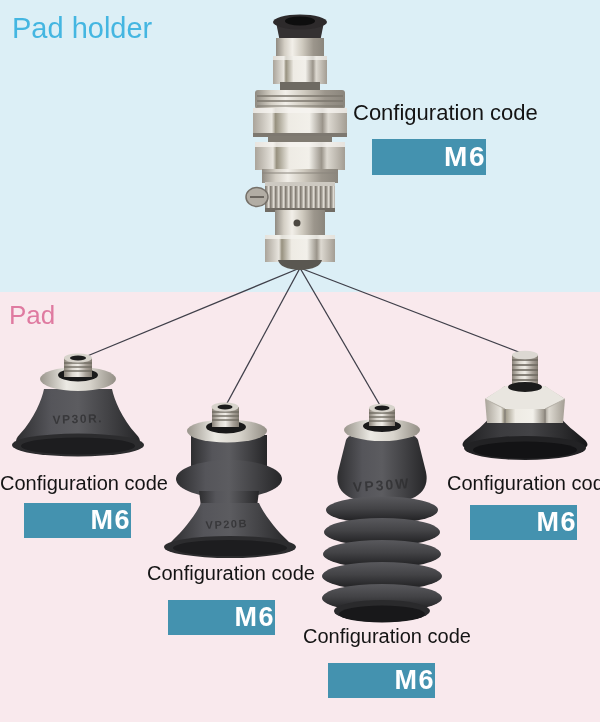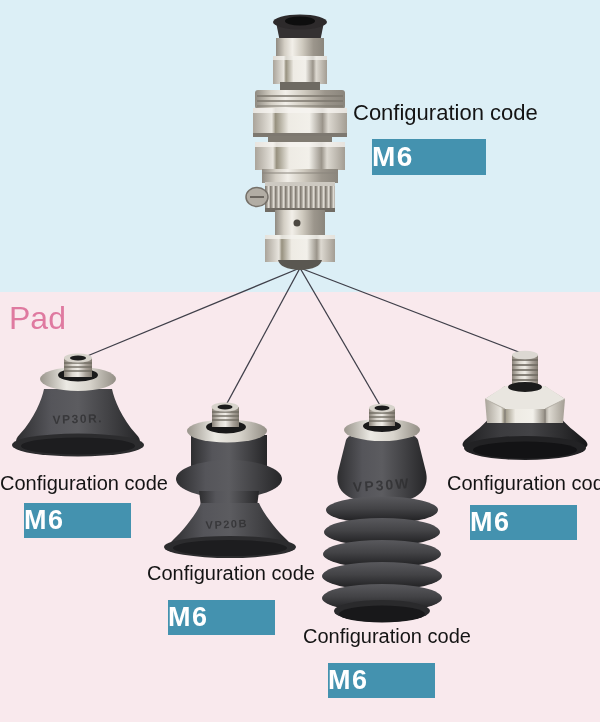--- a/index.html
+++ b/index.html
@@ -2,38 +2,39 @@
 <html style="--holder-section-bg: #dceff6; --pad-section-bg: #f9e9ed; --holder-label-color: #44b6e1; --pad-label-color: #df7aa0; --code-box-bg: #4492af; --code-text-color: #ffffff; --config-text-color: #141414; --connector-line-color: #3f3f49;"><head>
 <meta charset="utf-8">
 <style>
   html,body{margin:0;padding:0;}
   body{font-family:"Liberation Sans","DejaVu Sans",sans-serif;}
   .stage{position:relative;width:600px;height:722px;overflow:hidden;background:var(--pad-section-bg,#fbeaee);}
   .sec-top{position:absolute;left:0;top:0;width:600px;height:292px;background:var(--holder-section-bg,#dceff6);}
   .sec-bottom{position:absolute;left:0;top:292px;width:600px;height:430px;background:var(--pad-section-bg,#fbeaee);}
   .sec-label{position:absolute;font-weight:500;letter-spacing:0;}
   .sec-label.holder{left:12px;top:12px;font-size:29px;color:var(--holder-label-color,#44b6e1);}
-  .sec-label.pad{left:9px;top:300px;font-size:32px;color:var(--pad-label-color,#df7aa0);}
+  .sec-label.pad{left:9px;top:300px;font-size:26px;color:var(--pad-label-color,#df7aa0);}
   .cfg-label{position:absolute;text-align:left;font-size:20px;font-weight:500;color:var(--config-text-color,#111);white-space:nowrap;}
   .cfg-label.lg{font-size:22px;}
-  .code-box{position:absolute;width:107px;height:35px;display:flex;align-items:center;justify-content:flex-start;
+  .code-box{position:absolute;width:107px;height:35px;display:flex;align-items:center;justify-content:flex-end;
     background:var(--code-box-bg,#4492af);color:var(--code-text-color,#fff);
     font-size:27px;font-weight:bold;letter-spacing:1.5px;}
   .code-box.lg{width:114px;height:36px;font-size:28px;}
   svg{position:absolute;display:block;}
   .mark{font-family:"Liberation Sans",sans-serif;font-weight:bold;fill:#2d2d2f;opacity:.75;}
 </style>
 </head>
 <body>
 
 <div class="stage">
 
   <div class="sec-top"></div>
   <div class="sec-bottom"></div>
 
+  <div class="sec-label holder">Pad holder</div>
   <div class="sec-label pad">Pad</div>
 
   <svg style="left:0;top:0" width="600" height="722" viewBox="0 0 600 722">
     <g stroke="#3f3f49" stroke-width="1.3" fill="none">
       <line x1="300" y1="268" x2="80" y2="359"></line>
       <line x1="300" y1="268" x2="225" y2="407"></line>
       <line x1="300" y1="268" x2="381" y2="407"></line>
       <line x1="300" y1="268" x2="524" y2="354"></line>
     </g>
   </svg>

